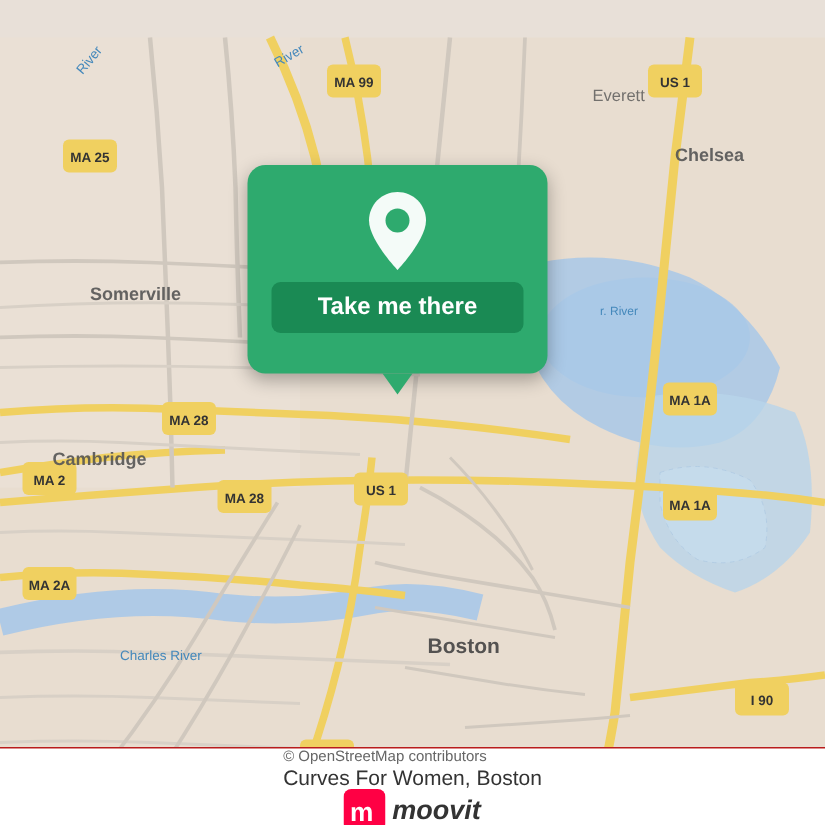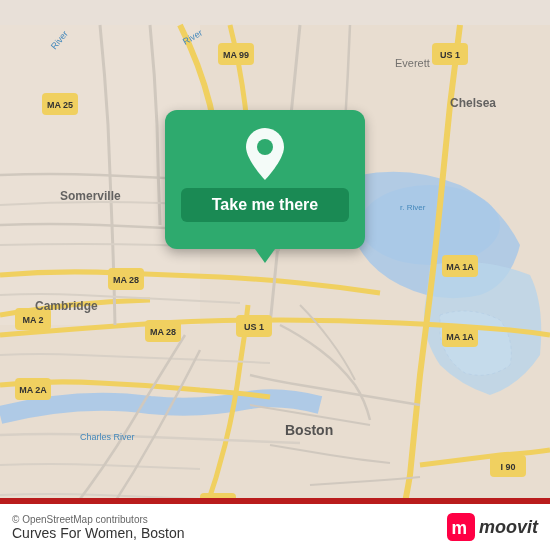--- a/index.html
+++ b/index.html
@@ -24,22 +24,23 @@
     
     #bottom-bar {
       position: absolute;
       bottom: 0; left: 0; right: 0;
       background: white;
       height: 52px;
       display: flex;
       align-items: center;
       justify-content: space-between;
       padding: 0 12px;
-      border-top: 6px solid #b91c1c;
+      border-top: 1px solid #b91c1c;
       z-index: 10;
+      flex-direction: column;
     }
 
     #bottom-left {
       display: flex;
       flex-direction: column;
     }
 
     #copyright-text {
       font-size: 10px;
       color: #666;

